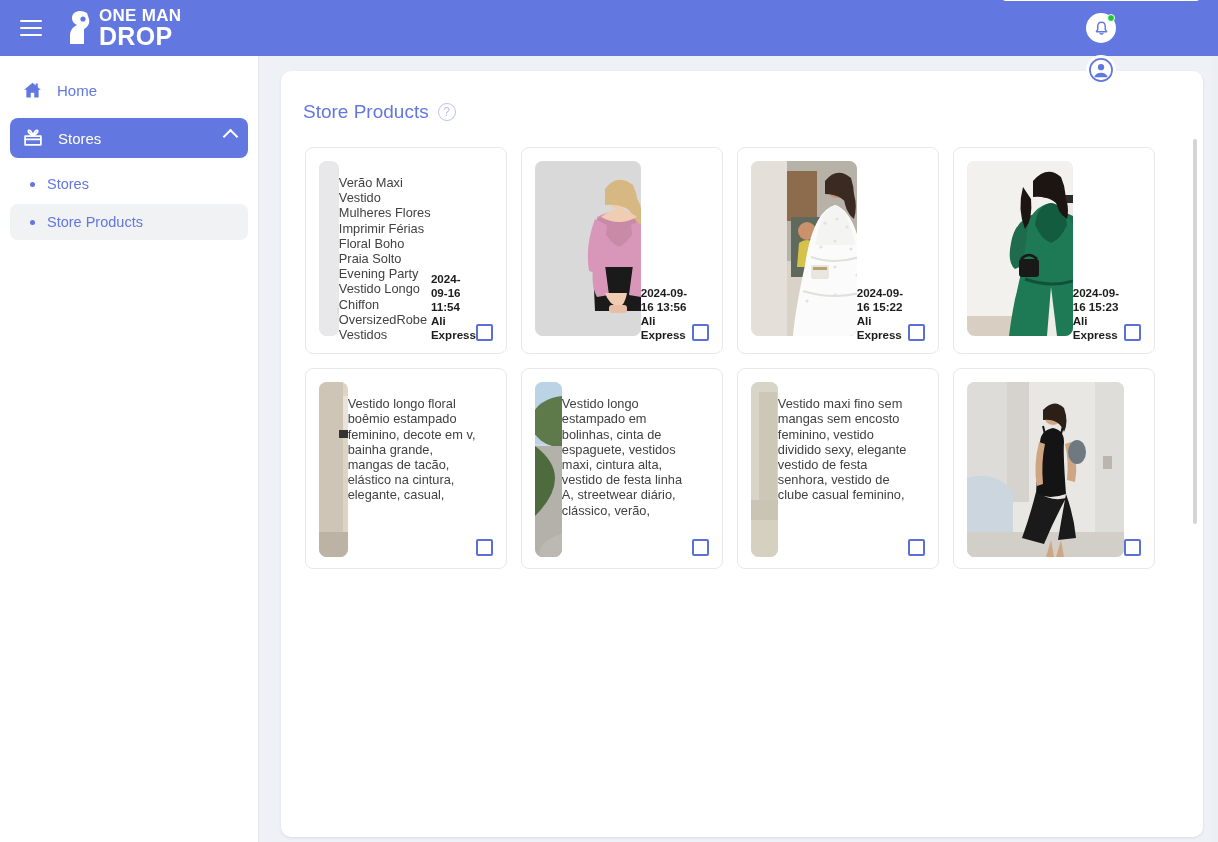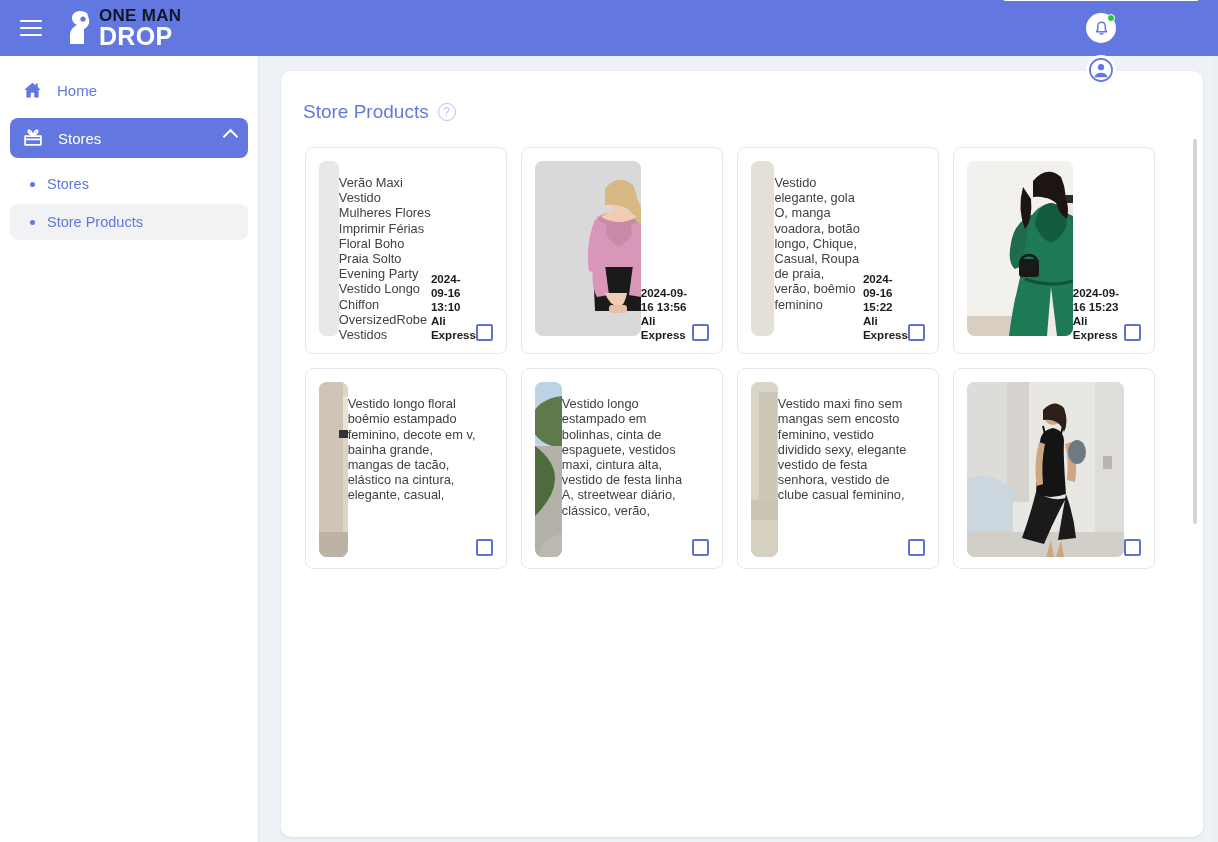--- a/index.html
+++ b/index.html
@@ -22,21 +22,21 @@
     width: 22px; height: 16px;
     margin-left: 20px; margin-right: 22px;
     display: flex; flex-direction: column; justify-content: space-between;
     cursor: pointer;
   }
   .hamburger span { display: block; height: 2px; background: #fff; border-radius: 1px; }
   .logo { display: flex; align-items: center; cursor: pointer; }
   .logo-mark { position: relative; width: 34px; height: 40px; margin-right: 1px; }
   .logo-text { display: flex; flex-direction: column; line-height: 0.92; }
   .logo-line1 {
-    color: #0f172a; font-weight: bold; font-size: 17px;
+    color: #ffffff; font-weight: bold; font-size: 17px;
     letter-spacing: 0.3px;
   }
   .logo-line2 {
     color: #fff; font-weight: bold; font-size: 25px;
     letter-spacing: 0.3px; margin-top: 1px;
   }
   .header-right {
     margin-left: auto; display: flex; align-items: center;
     margin-right: 18px; gap: 12px; flex-direction: column;
   }
@@ -301,21 +301,21 @@
               <rect x="79" y="140" width="4" height="16" fill="#eac9b0"></rect>
               <rect x="88" y="140" width="4" height="16" fill="#eac9b0"></rect>
               <rect x="75" y="154" width="11" height="5" rx="2" fill="#cfc9c4"></rect>
               <rect x="86" y="154" width="11" height="5" rx="2" fill="#cfc9c4"></rect>
               <path d="M62 38 q-20 4 -26 12 q8 4 16 0" fill="#eac9b0"></path>
             </svg>
           </div>
           <div class="card-title">Verão Maxi Vestido Mulheres Flores Imprimir Férias Floral Boho Praia Solto Evening Party Vestido Longo Chiffon OversizedRobe Vestidos</div>
           <div class="card-foot">
             <div class="card-meta">
-              <div>2024-09-16 13:10</div>
+              <div>2024-09-16 11:54</div>
               <div>Ali Express</div>
             </div>
             <div class="cbox"></div>
           </div>
         </div>
 
         <div class="card">
           <div class="card-img">
             <svg viewBox="0 0 169 175">
               <rect width="169" height="175" fill="#d9d9d9"></rect>
@@ -374,21 +374,20 @@
               </g>
               <path d="M60 96 q24 8 48 0" fill="none" stroke="#e0e0dd" stroke-width="2"></path>
               <path d="M52 130 q32 10 64 0" fill="none" stroke="#e0e0dd" stroke-width="2"></path>
               <circle cx="86" cy="26" r="11" fill="#c59372"></circle>
               <path d="M74 20 q12 -15 26 -3 q6 18 0 34 q-6 -18 -26 -18" fill="#3a2a22"></path>
               <path d="M99 24 q9 16 4 34 q-10 -8 -10 -24" fill="#3a2a22"></path>
               <rect x="60" y="104" width="18" height="14" rx="2" fill="#e9e6df"></rect>
               <rect x="62" y="106" width="14" height="3" fill="#b5a078"></rect>
             </svg>
           </div>
-          <div class="card-title">Vestido elegante, gola O, manga voadora, botão longo, Chique, Casual, Roupa de praia, verão, boêmio feminino</div>
           <div class="card-foot">
             <div class="card-meta">
               <div>2024-09-16 15:22</div>
               <div>Ali Express</div>
             </div>
             <div class="cbox"></div>
           </div>
         </div>
 
         <div class="card">

